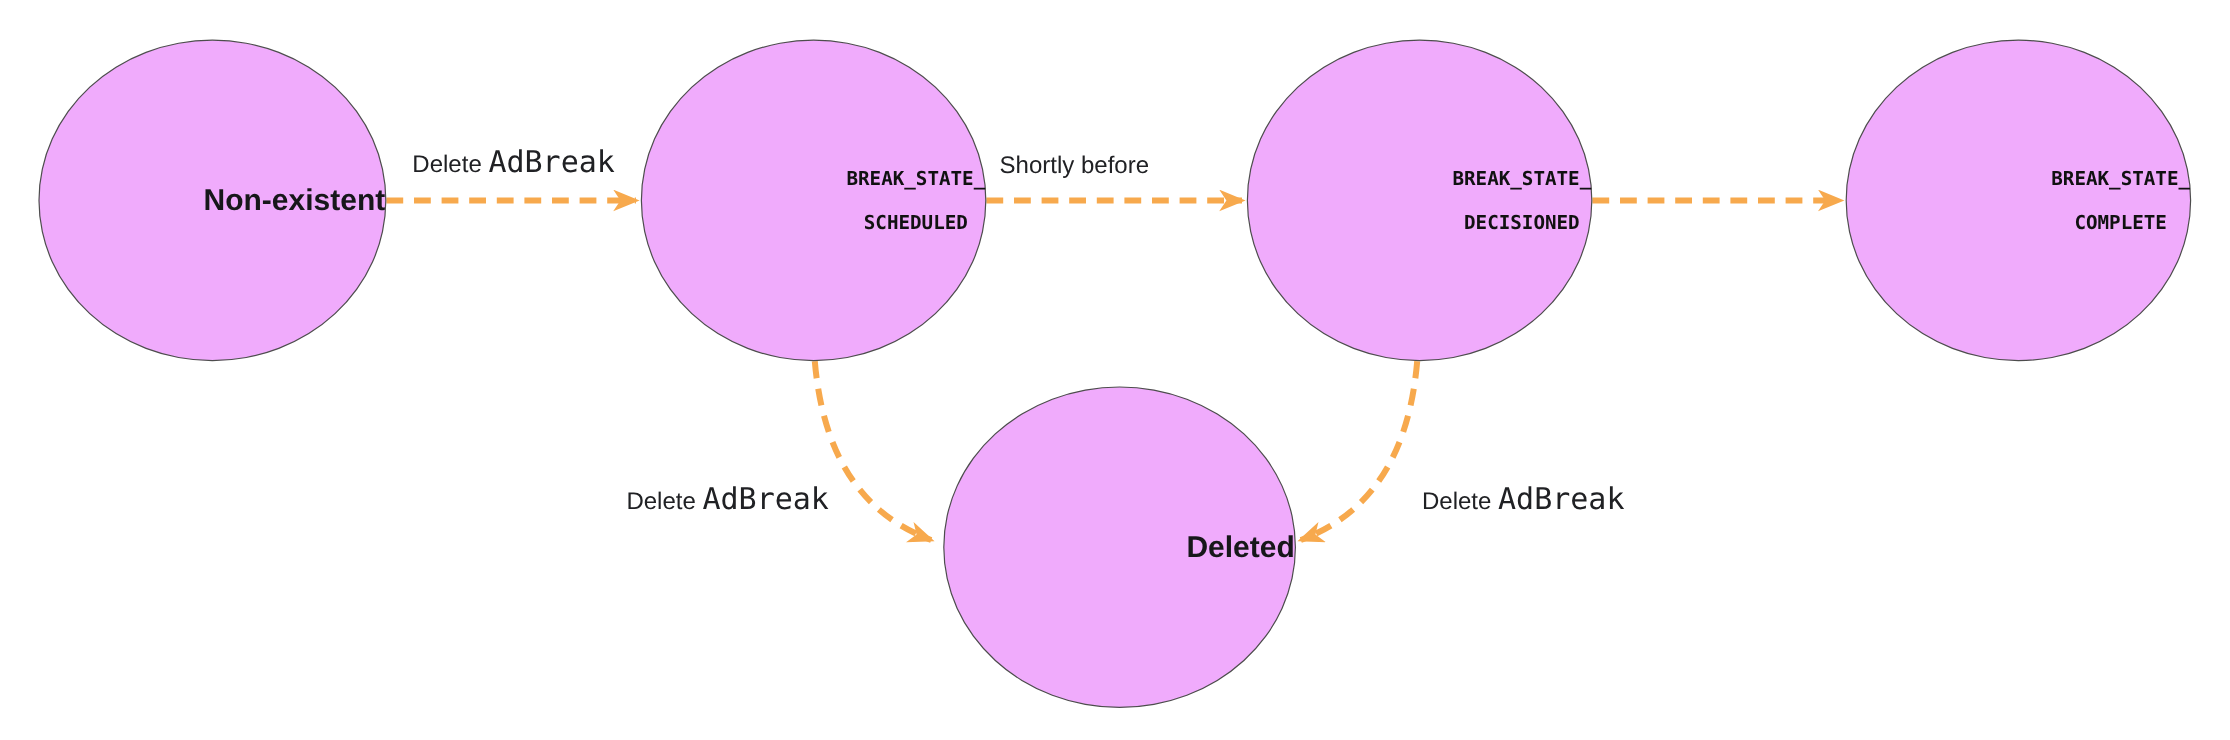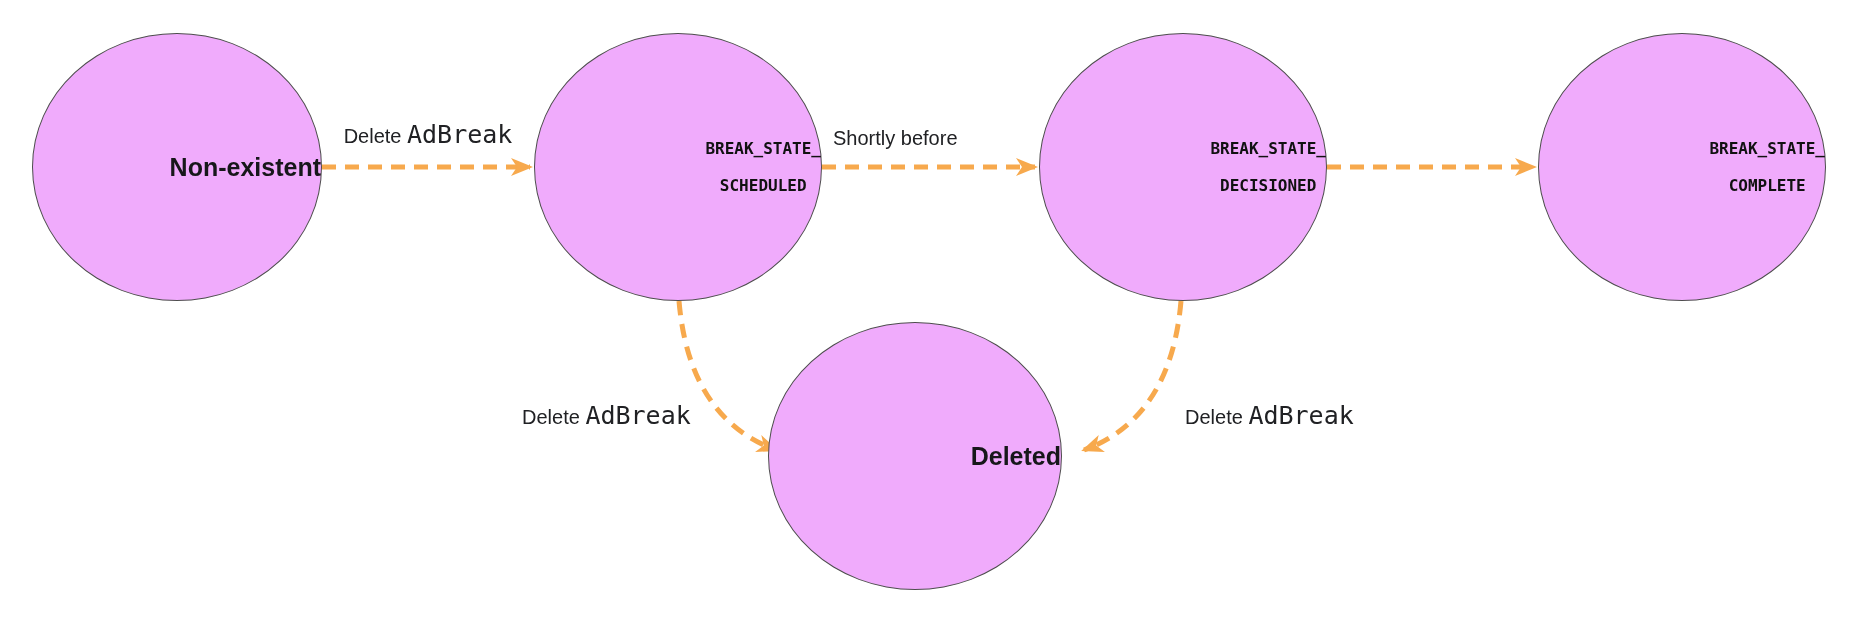--- a/index.html
+++ b/index.html
@@ -26,21 +26,21 @@
     display:flex;
     align-items:center;
     justify-content:flex-end;
     text-align:center;
     box-sizing:border-box;
   }
   .n1{left:32px;  top:33px;  width:290px; height:268px;}
   .n2{left:534px; top:33px;  width:288px; height:268px;}
   .n3{left:1039px;top:33px;  width:288px; height:268px;}
   .n4{left:1538px;top:33px;  width:288px; height:268px;}
-  .n5{left:768px; top:322px; width:294px; height:268px;}
+  .n5{left:786px; top:322px; width:294px; height:268px;}
   .node-label{
     white-space:pre-line;
     line-height:1.2;
   }
   .name-sans{
     font-family:"Liberation Sans", sans-serif;
     font-weight:bold;
     font-size:25px;
     color:#17171a;
   }

